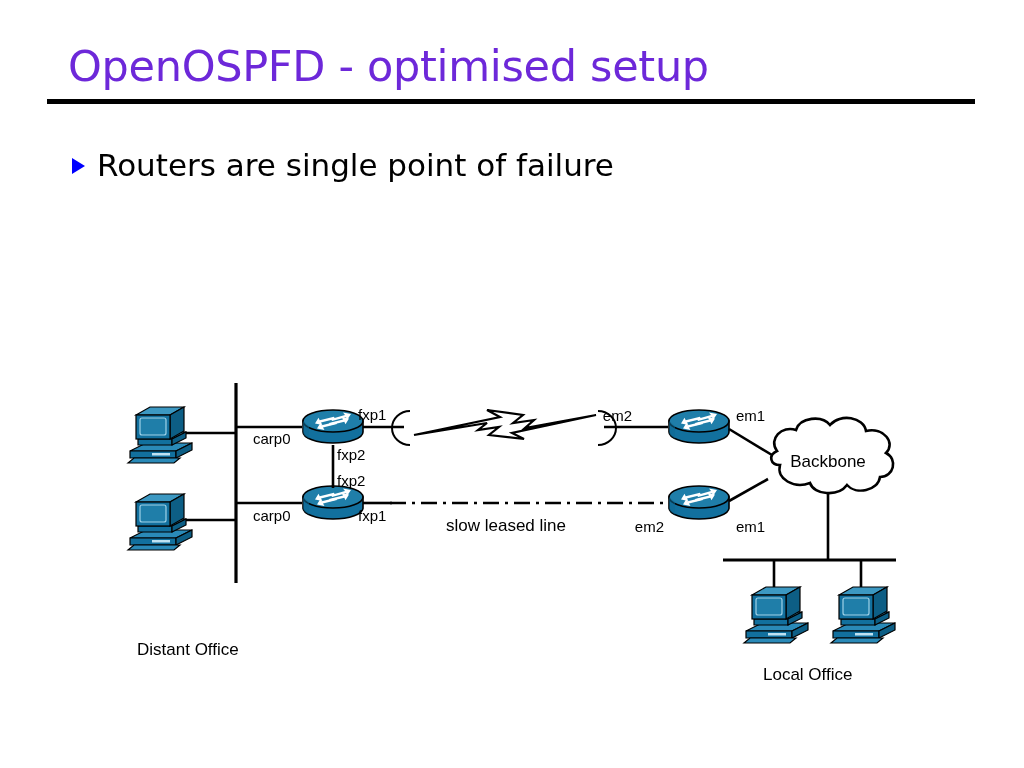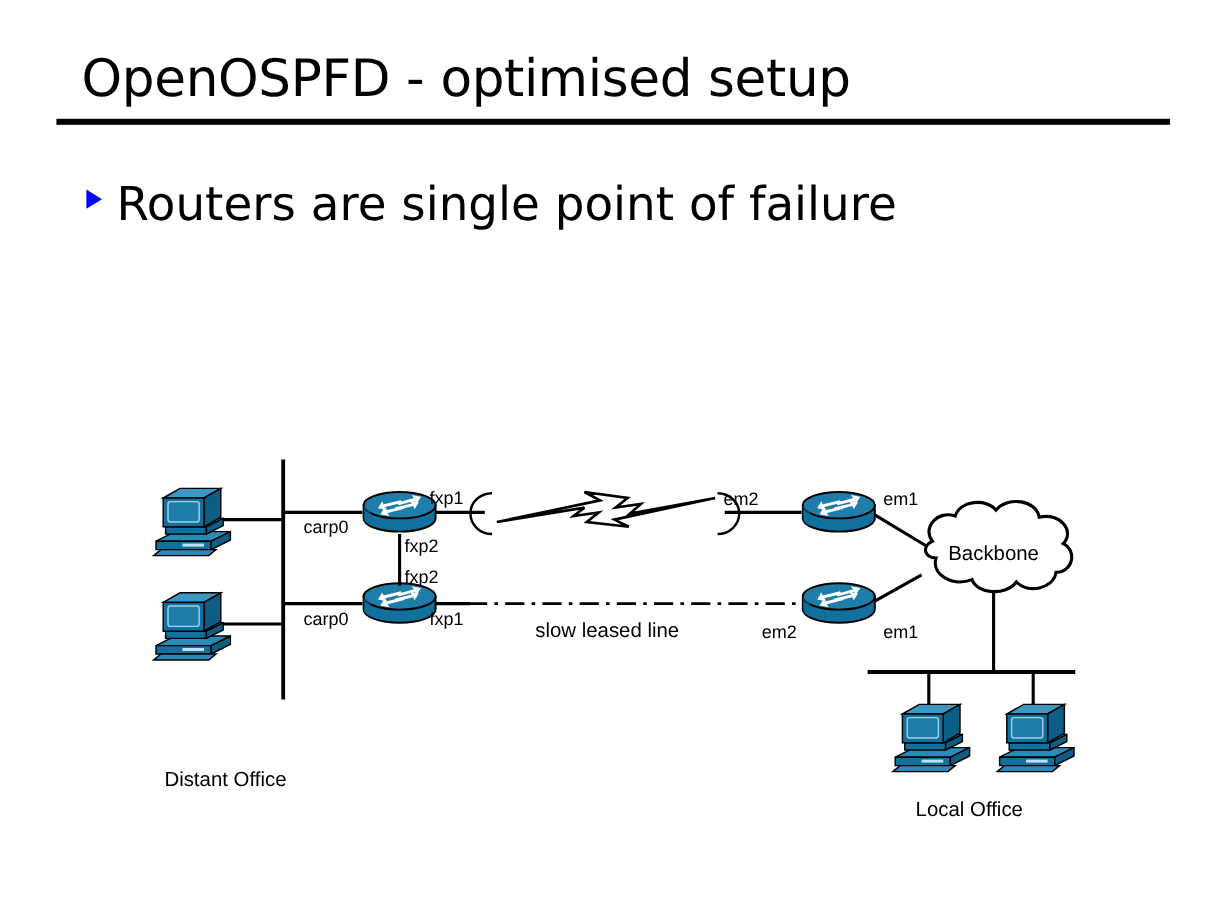--- a/index.html
+++ b/index.html
@@ -17,21 +17,21 @@
   }
 
   
   #slide-title {
     position: absolute;
     left: 68px;
     top: 44px;
     font-size: 43px;
     line-height: 1.05;
     letter-spacing: -0.3px;
-    color: #000000;
+    color: #6d28d9;
     white-space: nowrap;
   }
   #title-rule {
     position: absolute;
     left: 47px;
     top: 99px;
     width: 928px;
     height: 5px;
     background: #000000;
   }
@@ -52,21 +52,21 @@
     flex: 0 0 auto;
     width: 0;
     height: 0;
     border-left: 13px solid #0000ff;
     border-top: 8px solid transparent;
     border-bottom: 8px solid transparent;
     margin-top: 12px;
     margin-right: 12px;
   }
   .bullet-text {
-    font-size: 39px;
+    font-size: 31px;
     line-height: 1.28;
     color: #000000;
     max-width: 790px;
   }
 
   
   #network-diagram {
     position: absolute;
     left: 0;
     top: 355px;

